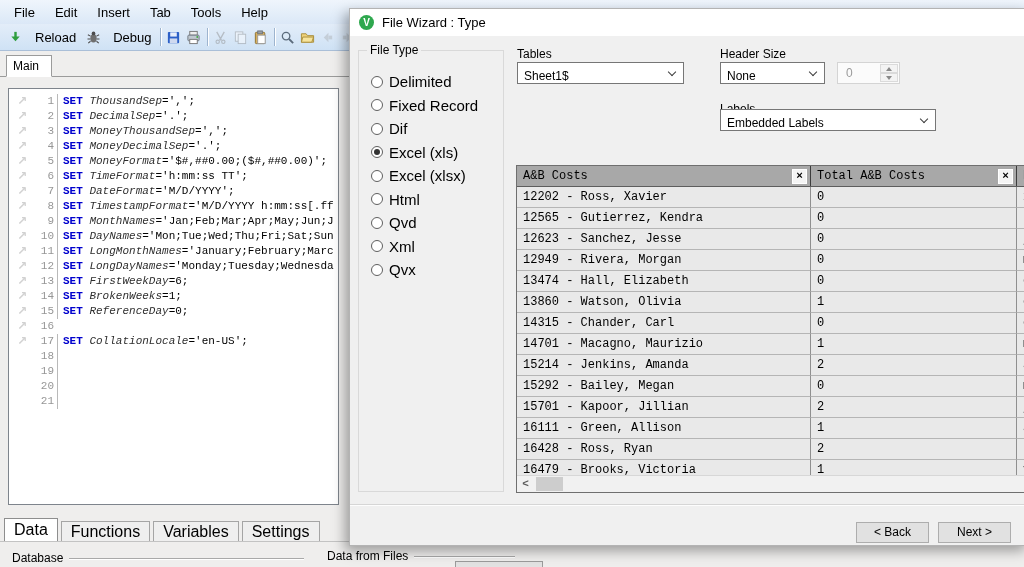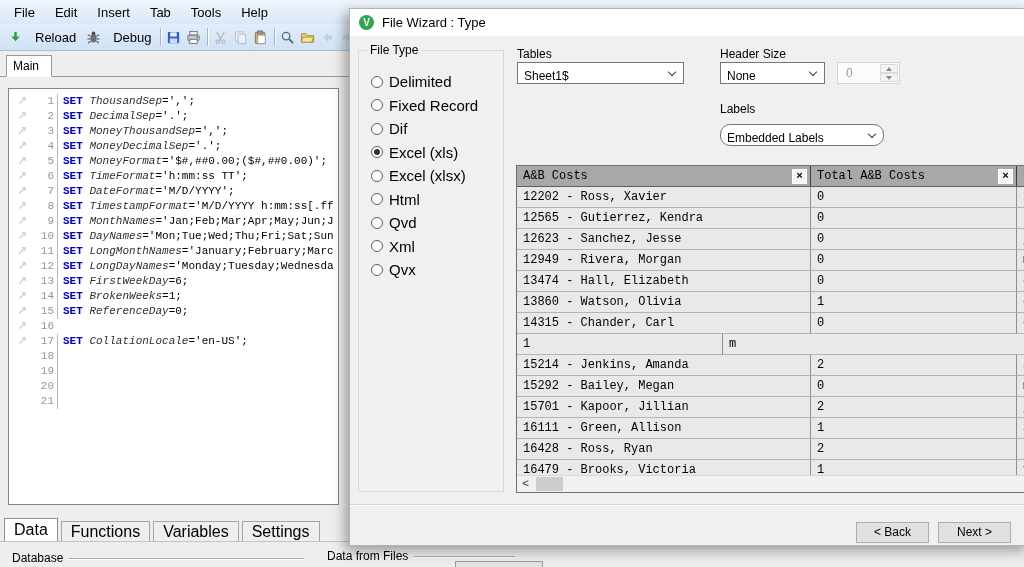--- a/index.html
+++ b/index.html
@@ -413,21 +413,21 @@
         <span class="spin-btn">
             <span class="tri-up"></span>
           </span>
         <span class="spin-btn">
             <span class="tri-down"></span>
           </span>
       </span>
     </div>
 
     <span class="fld-label" style="left:370px; top:66px;">Labels</span>
-    <div class="combo" style="left:370px; top:88px; width:164px;border-radius:10px;">
+    <div class="combo" style="left:370px; top:73px; width:216px;">
       <span>Embedded Labels</span>
       <span class="chev"></span>
     </div>
 
     <div class="preview">
       <div class="phead">
           <div class="hcell c0">
             <span>A&amp;B Costs</span>
             <span class="xbtn">×</span>
           </div>
@@ -469,20 +469,21 @@
             <div class="tcell c0">13860 - Watson, Olivia</div>
             <div class="tcell c1">1</div>
             <div class="tcell c2">o</div>
           </div>
           <div class="trow">
             <div class="tcell c0">14315 - Chander, Carl</div>
             <div class="tcell c1">0</div>
             <div class="tcell c2">c</div>
           </div>
           <div class="trow">
+            <div class="tcell c0">14701 - Macagno, Maurizio</div>
             <div class="tcell c1">1</div>
             <div class="tcell c2">m</div>
           </div>
           <div class="trow">
             <div class="tcell c0">15214 - Jenkins, Amanda</div>
             <div class="tcell c1">2</div>
             <div class="tcell c2">a</div>
           </div>
           <div class="trow">
             <div class="tcell c0">15292 - Bailey, Megan</div>

